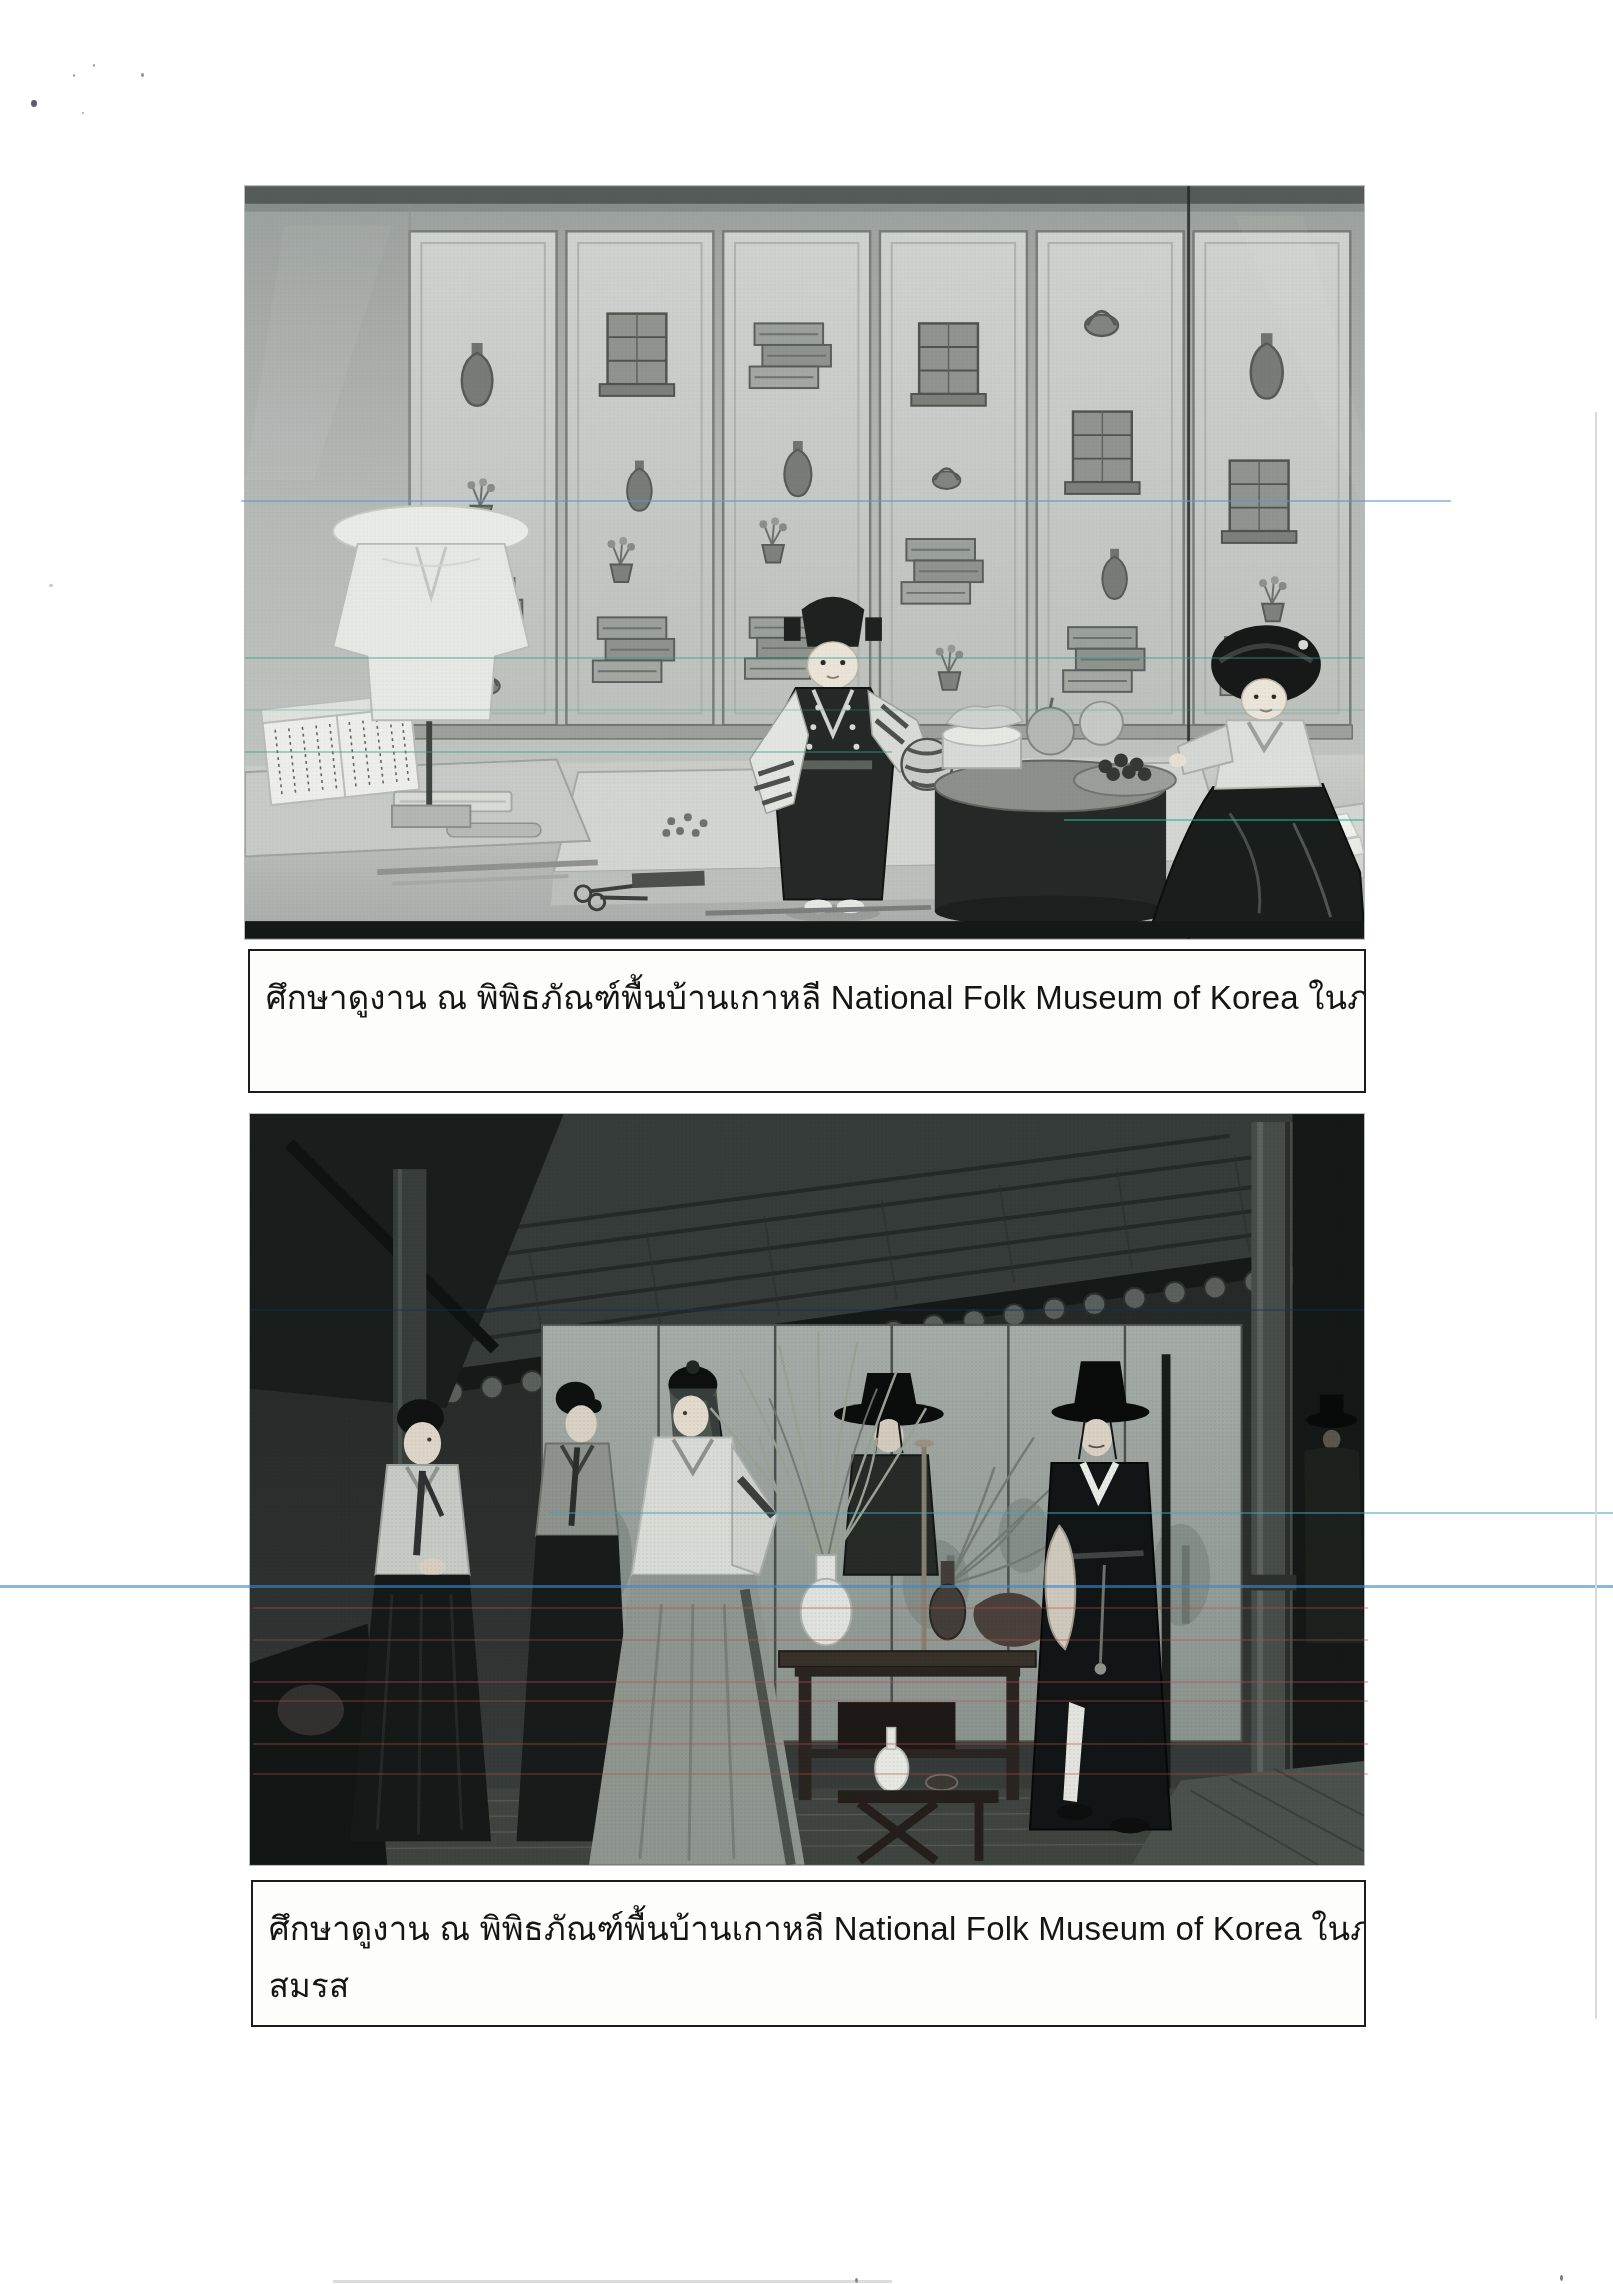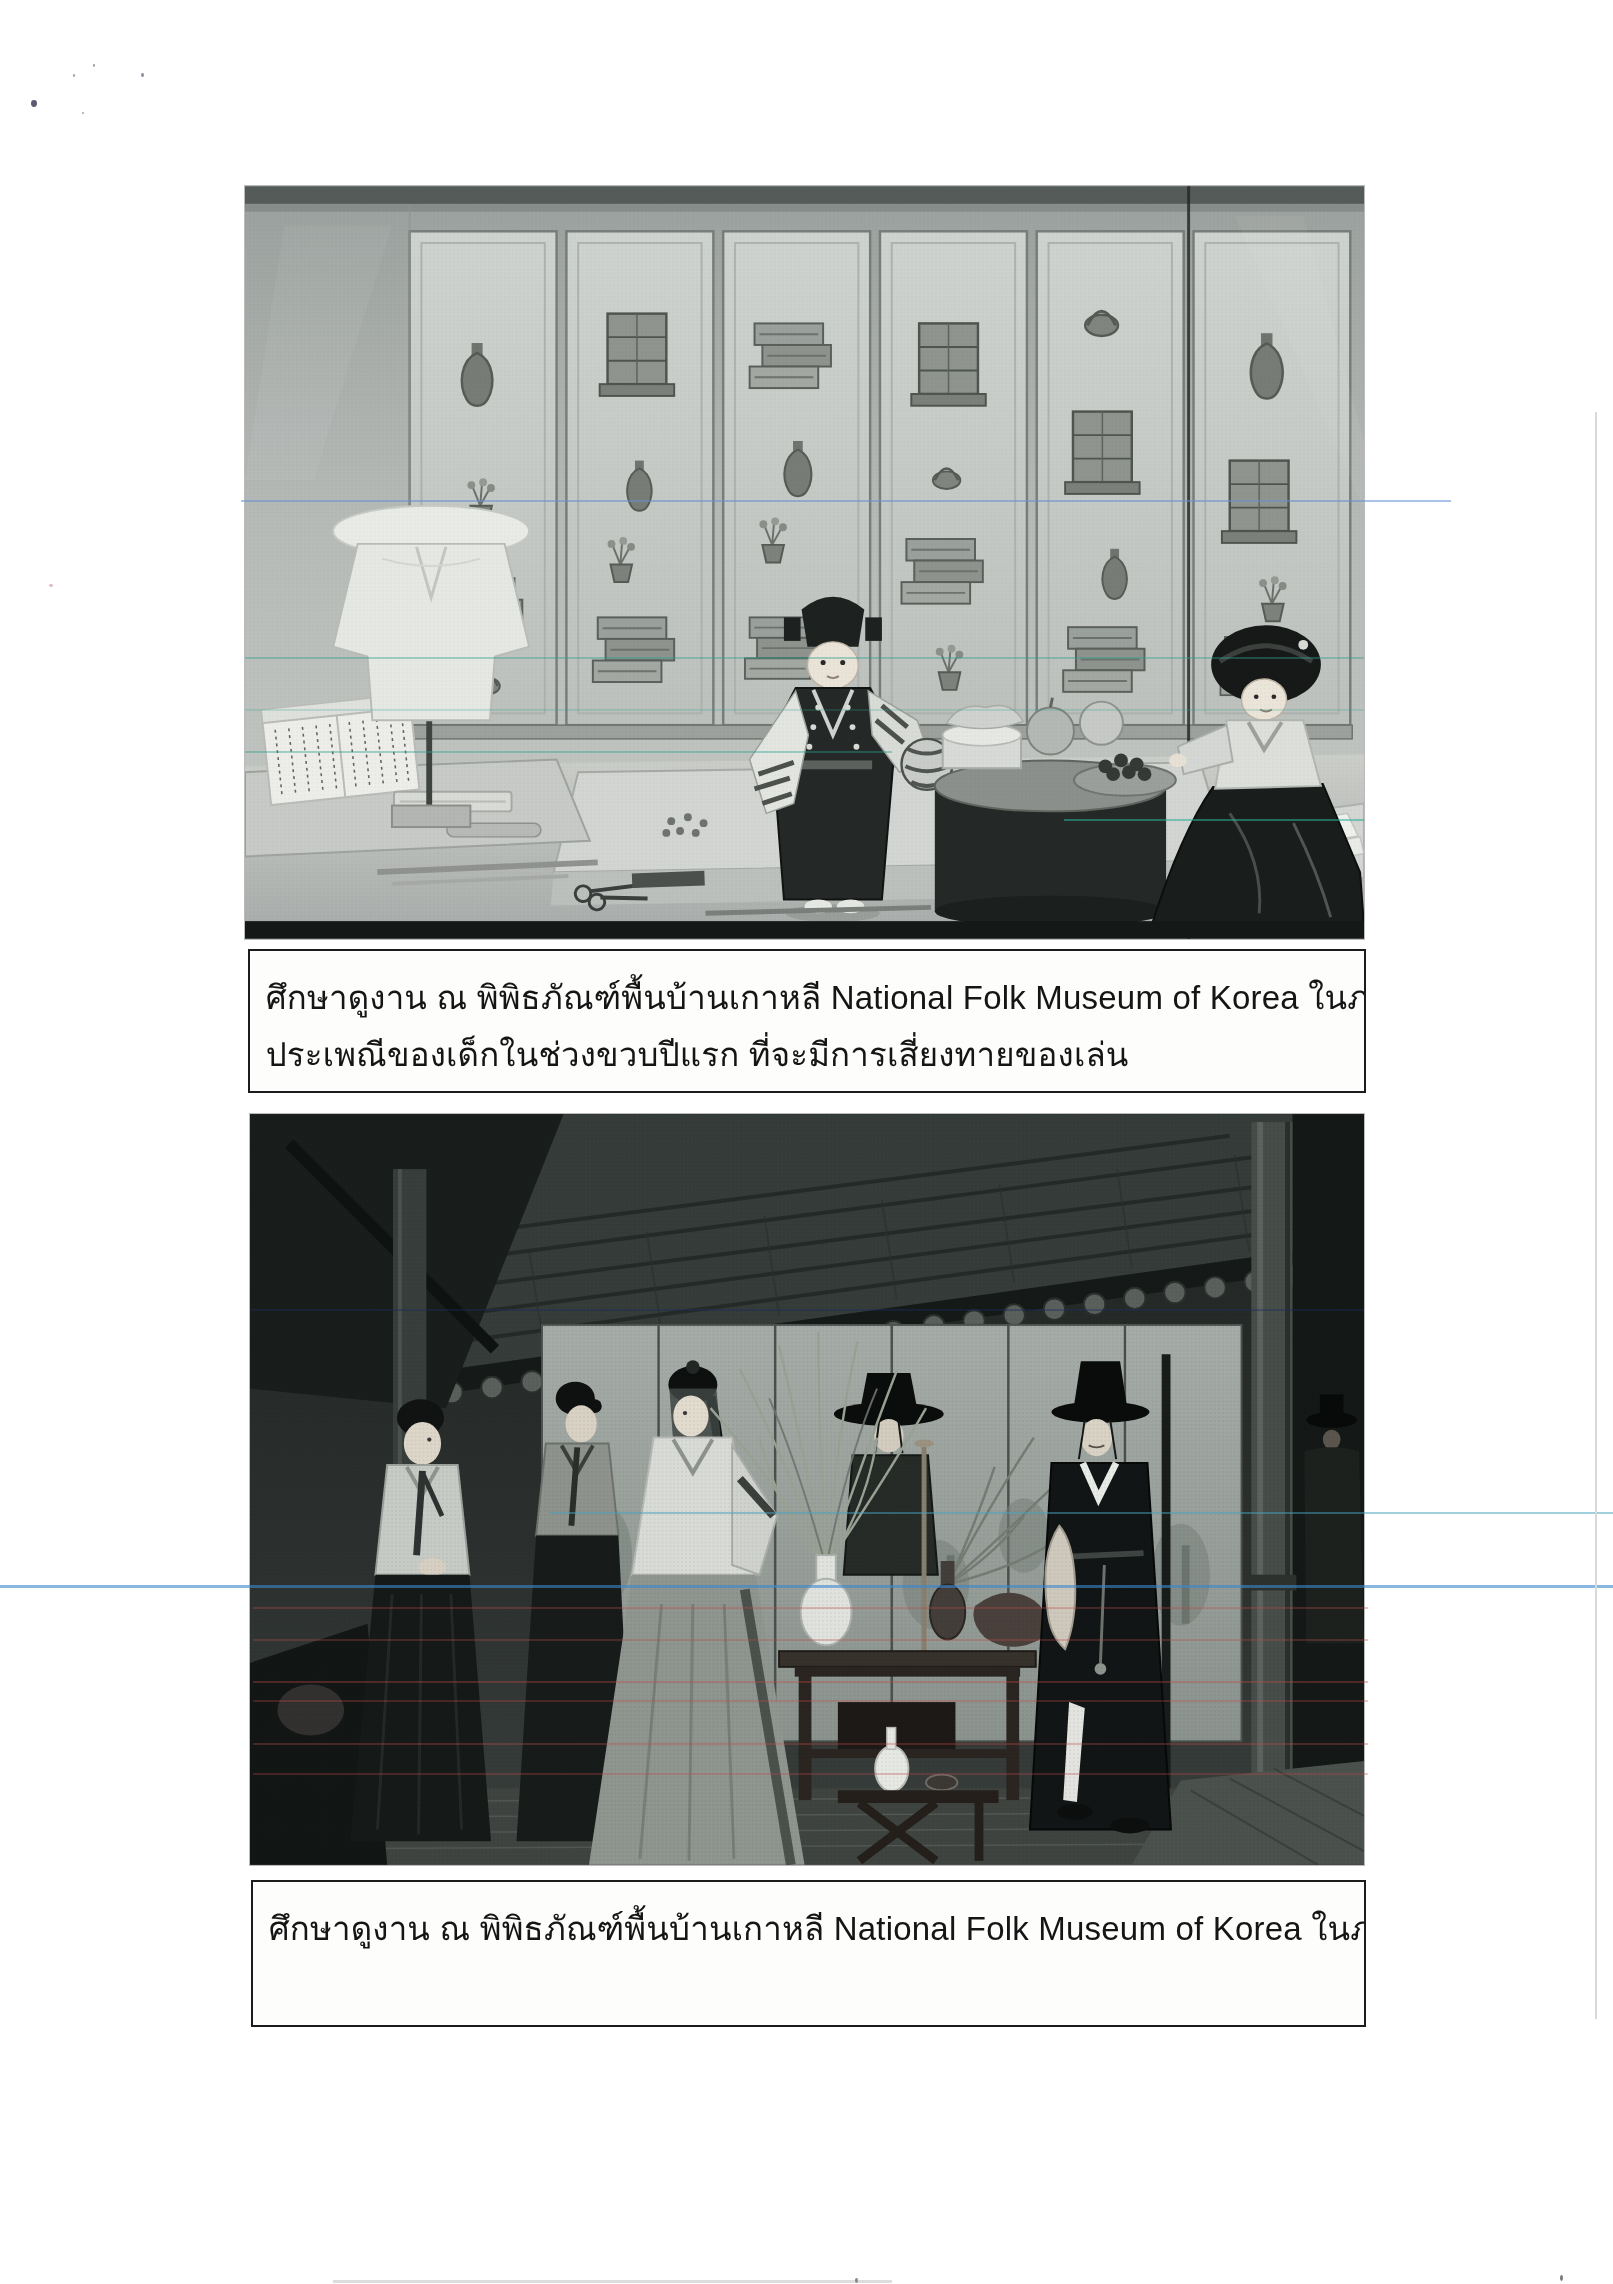--- a/index.html
+++ b/index.html
@@ -273,21 +273,20 @@
 
   <rect x="0" y="750" width="1142" height="18" fill="#141817"></rect>
   <polygon points="40,40 150,40 70,300 0,300" fill="#ffffff" opacity="0.05"></polygon>
   <polygon points="1010,30 1080,30 1142,260 1142,330" fill="#ffffff" opacity="0.05"></polygon>
   <rect width="1142" height="768" fill="url(#ht1)"></rect>
 </svg>
 </figure>
 
 <div class="caption-box" style="left:248px;top:949px;width:1118px;height:144px;">
   <div class="caption-line">ศึกษาดูงาน ณ พิพิธภัณฑ์พื้นบ้านเกาหลี National Folk Museum of Korea ในภาพคือ</div>
-  <div class="caption-line">ประเพณีของเด็กในช่วงขวบปีแรก ที่จะมีการเสี่ยงทายของเล่น</div>
 </div>
 
 <figure class="photo" style="left:250px;top:1114px;width:1114px;height:751px;margin:0;" role="img" aria-label="Black-and-white photograph: museum diorama of a traditional Korean wedding ceremony — bride and attendants facing the groom across a table of flower vases beneath a tiled roof">
 <svg viewBox="0 0 1137 766" xmlns="http://www.w3.org/2000/svg">
   <defs>
     <linearGradient id="p2bg" x1="0" y1="0" x2="0" y2="1">
       <stop offset="0" stop-color="#202523"></stop>
           <stop offset="0.6" stop-color="#2c312f"></stop>
           <stop offset="1" stop-color="#3a403d"></stop>
     </linearGradient>
@@ -535,20 +534,21 @@
       <line x1="744" y1="703" x2="744" y2="762"></line>
     </g>
   </g>
 
   <rect width="1137" height="766" fill="url(#ht2)"></rect>
 </svg>
 </figure>
 
 <div class="caption-box" style="left:251px;top:1880px;width:1115px;height:147px;">
   <div class="caption-line">ศึกษาดูงาน ณ พิพิธภัณฑ์พื้นบ้านเกาหลี National Folk Museum of Korea ในภาพคือพิธี</div>
+  <div class="caption-line">สมรส</div>
 </div>
 
 <div class="artifact" style="left:241px;top:500px;width:1210px;height:2px;background:rgba(100,145,205,.55);"></div>
 <div class="artifact" style="left:245px;top:657px;width:1119px;height:2px;background:rgba(45,160,140,.4);"></div>
 <div class="artifact" style="left:245px;top:709px;width:1119px;height:2px;background:rgba(45,160,140,.22);"></div>
 <div class="artifact" style="left:245px;top:751px;width:647px;height:2px;background:rgba(45,160,140,.4);"></div>
 <div class="artifact" style="left:1064px;top:819px;width:300px;height:2px;background:rgba(40,175,150,.55);"></div>
 <div class="artifact" style="left:250px;top:1309px;width:1114px;height:2px;background:rgba(25,45,95,.4);"></div>
 <div class="artifact" style="left:549px;top:1512px;width:1064px;height:2px;background:rgba(70,160,185,.5);"></div>
 <div class="artifact" style="left:0;top:1585px;width:1613px;height:2.9px;background:rgba(60,135,205,.6);"></div>

